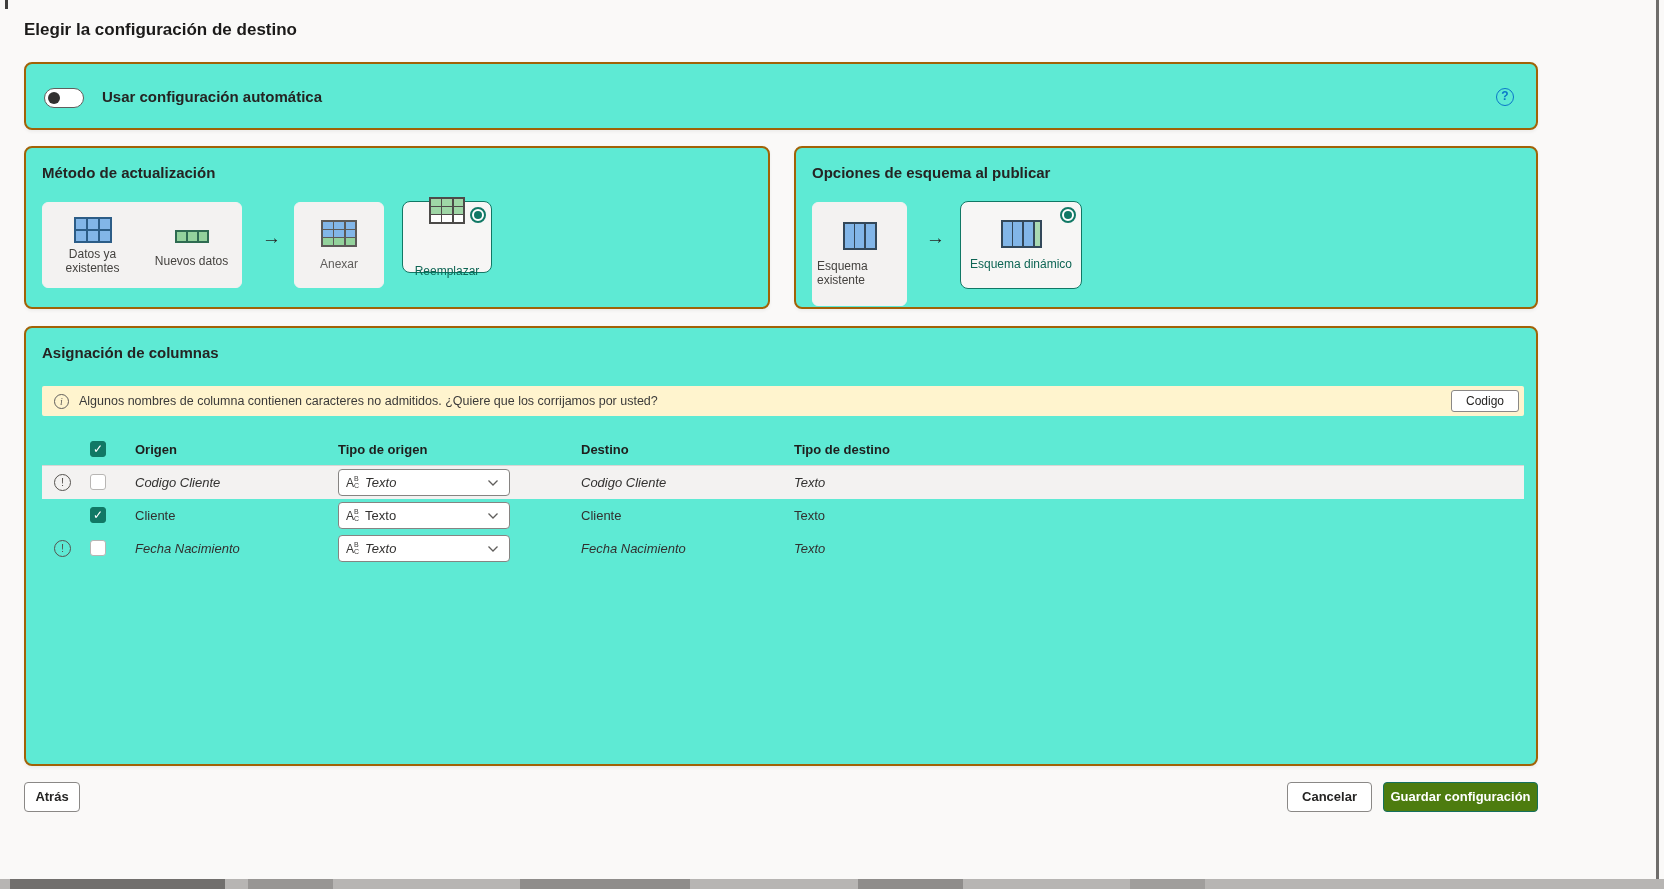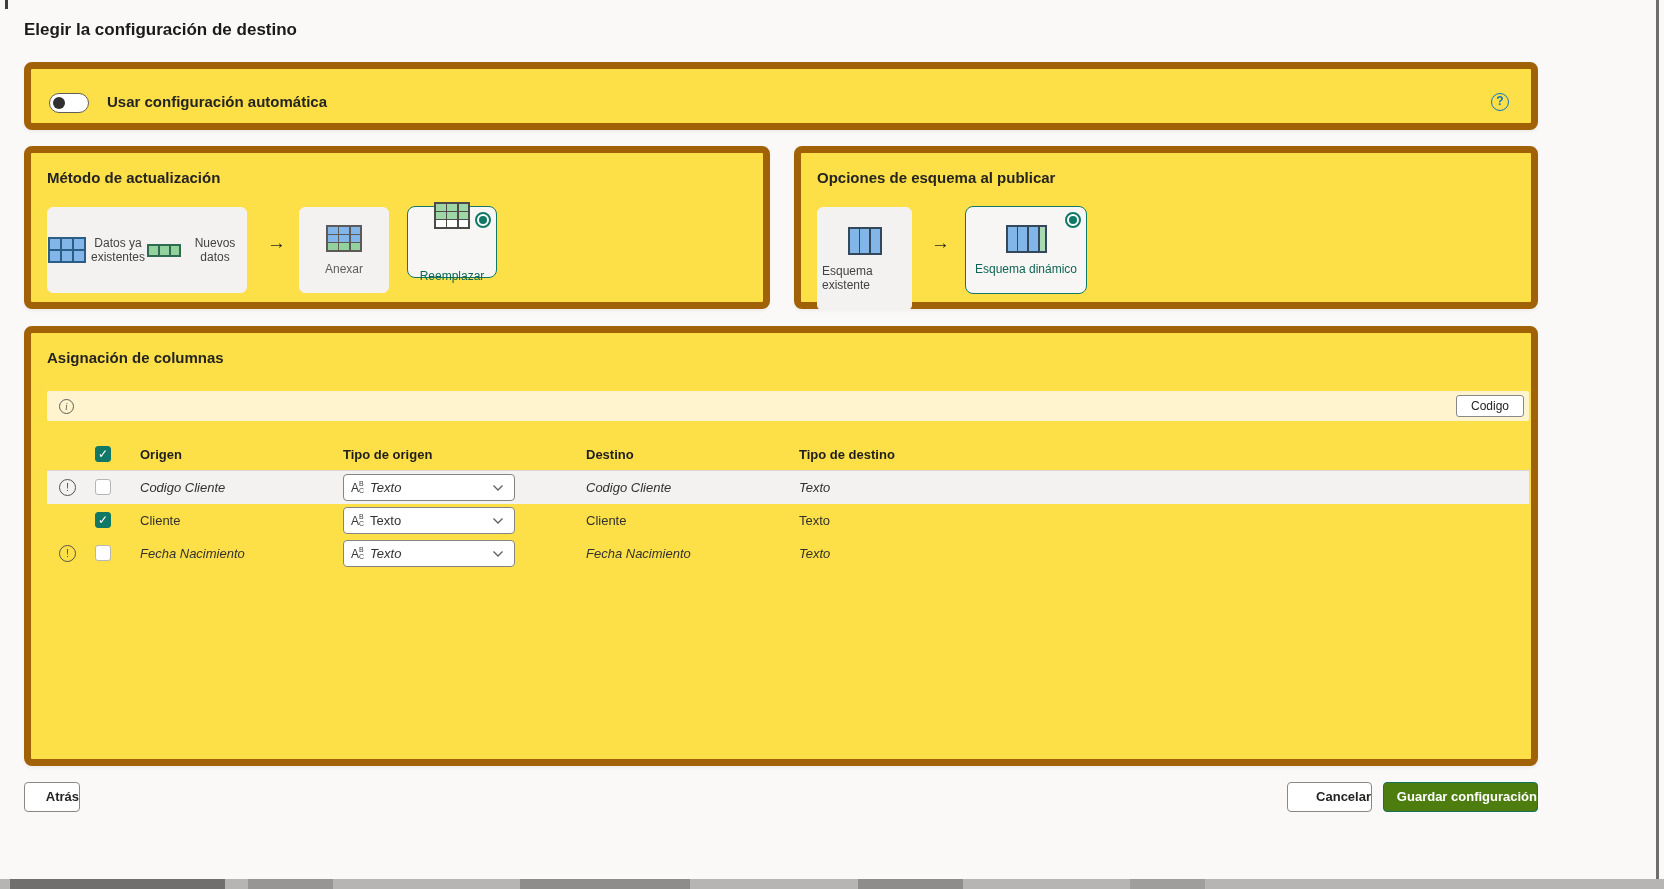--- a/index.html
+++ b/index.html
@@ -11,22 +11,22 @@
     overflow:hidden;
     color:#252423;
   }
   .abs { position:absolute; }
 
   
   .page-title { left:24px; top:20px; font-size:17px; font-weight:700; color:#1b1a19; }
 
   
   .card {
-    position:absolute; background:#fde047;
-    border:7px solid #a16207; border-radius:8px;
+    position:absolute; background:#5eead4;
+    border:2px solid #a16207; border-radius:8px;
     box-shadow:0 1.6px 3.6px rgba(0,0,0,.05);
   }
   .card h2 { position:absolute; left:16px; top:16px; font-size:15px; font-weight:700; color:#252423; }
 
   
   .toggle {
     position:absolute; left:18px; top:24px; width:40px; height:20px;
     border:1px solid #605e5c; border-radius:10px; background:#fff; cursor:pointer;
   }
   .toggle .knob {
@@ -48,21 +48,21 @@
   .opt-card .opt-label { font-size:12px; color:#5f5d5b; text-align:left; line-height:14px; padding:0 4px; }
   .opt-card.selected { background:#f7f6f5; border:1.5px solid #117865; border-radius:8px; }
   .opt-card.selected .opt-label { color:#0e6554; }
   .opt-card .radio { display:none; position:absolute; top:5px; right:5px; width:16px; height:16px;
     border:2px solid #117865; border-radius:50%; background:#fff; }
   .opt-card.selected .radio { display:block; }
   .opt-card .radio .radio-dot { position:absolute; left:2px; top:2px; width:8px; height:8px; border-radius:50%; background:#117865; }
   .opt-icon { height:28px; display:flex; align-items:center; }
 
   .source-group { display:flex; }
-  .source-group .src-item { flex:1; display:flex; align-items:center; justify-content:center; gap:3px; }
+  .source-group .src-item { flex:1; display:flex; flex-direction:column; align-items:center; justify-content:center; gap:3px; }
   .source-group .src-label { font-size:12px; color:#44423f; text-align:center; line-height:14px; }
 
   .flow-arrow { position:absolute; font-size:19px; font-weight:700; color:#252423; }
 
   
   .banner {
     position:absolute; left:16px; top:58px; width:1482px; height:30px;
     background:#fff4ce; border-radius:2px; display:flex; align-items:center;
   }
   .info-icon {
@@ -113,21 +113,21 @@
   }
   .dd-value { font-size:13px; color:#323130; margin-left:6px; }
   .dd-chevron { margin-left:auto; margin-right:10px; display:flex; }
   .abc { display:inline-flex; align-items:center; margin-left:7px; color:#3b3a39; }
   .abc-a { font-size:12px; line-height:10px; }
   .abc-bc { display:inline-flex; flex-direction:column; font-size:7px; line-height:6.5px; letter-spacing:0; }
 
   
   .btn {
     position:absolute; top:782px; height:30px; border-radius:4px;
-    font-size:13px; font-weight:700; text-align:right; line-height:28px; cursor:pointer;
+    font-size:13px; font-weight:700; text-align:center; line-height:28px; cursor:pointer;
   }
   .btn.secondary { background:#fff; border:1px solid #8a8886; color:#252423; }
   .btn.primary { background:#4d7c0f; border:1px solid #15705e; color:#fff; }
   #btn-back { left:24px; width:56px; }
   #btn-cancel { right:292px; width:85px; }
   #btn-save { right:126px; width:155px; }
 
   
   .scrollbar-line { position:absolute; left:1656px; top:0; width:3px; height:889px; background:#6f6d6b; }
   .bg-strip { position:absolute; left:0; top:879px; width:1664px; height:10px; background:#b7b5b3; }
@@ -256,20 +256,21 @@
     <div class="opt-label">Esquema dinámico</div>
   </div>
 
 </div>
 
 <div class="card" style="left:24px; top:326px; width:1514px; height:440px;">
   <h2>Asignación de columnas</h2>
 
   <div class="banner">
     <div class="info-icon">i</div>
+    <div class="banner-text">Algunos nombres de columna contienen caracteres no admitidos. ¿Quiere que los corrijamos por usted?</div>
     <div class="repair-btn">Codigo</div>
   </div>
 
   <div class="tbl-header">
     <div class="checkbox checked"></div>
     <div class="hdr" style="left:93px">Origen</div>
     <div class="hdr" style="left:296px">Tipo de origen</div>
     <div class="hdr" style="left:539px">Destino</div>
     <div class="hdr" style="left:752px">Tipo de destino</div>
   </div>

